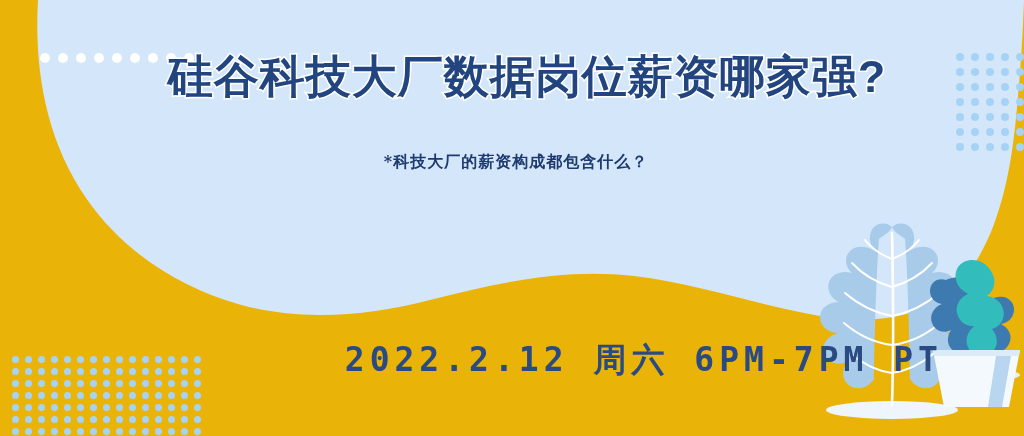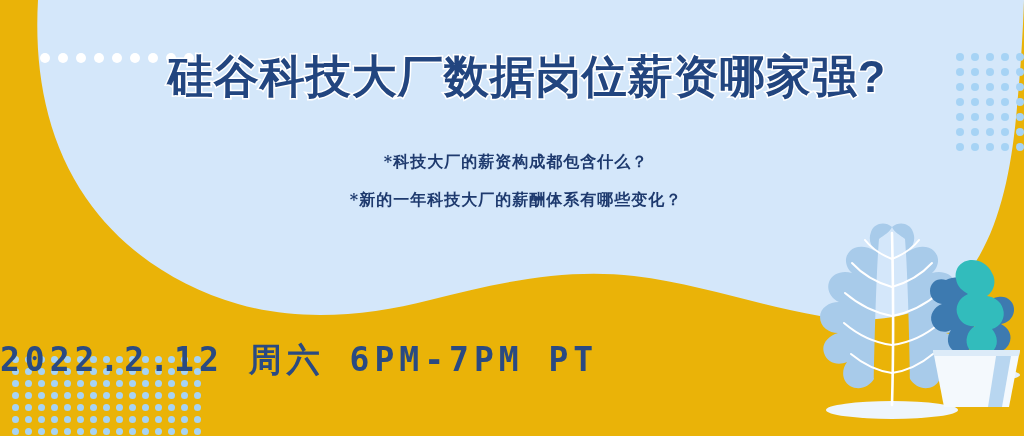--- a/index.html
+++ b/index.html
@@ -123,21 +123,21 @@
     color: #1E3A6E;
     letter-spacing: 1px;
     white-space: nowrap;
   }
 
   #datetime {
     position: absolute;
     left: 0;
     top: 339px;
     width: 1024px;
-    text-align: left;
+    text-align: right;
     padding-right: 81px;
     box-sizing: border-box;
     font-family: "DejaVu Sans Mono", "Liberation Mono", monospace;
     font-size: 33px;
     line-height: 42px;
     font-weight: bold;
     color: #2A4A82;
     letter-spacing: 5px;
     white-space: nowrap;
   }
@@ -419,20 +419,19 @@
       <path fill="#DCEBF8" d="M 113,135 L 200,135 L 199,141 L 114,141 Z"></path>
     </g>
   </svg>
 
   <div class="content">
 
     <div id="headline">硅谷科技大厂数据岗位薪资哪家强?</div>
 
     <div id="bullets">
       <div class="bullet-line">*科技大厂的薪资构成都包含什么？</div>
-      <div class="bullet-line">*新的一年科技大厂的薪酬体系有哪些变化？</div>
     </div>
 
     <div id="datetime">2022.2.12  周六   6PM-7PM  PT</div>
 
   </div>
 
 </div>
 
 </body></html>

